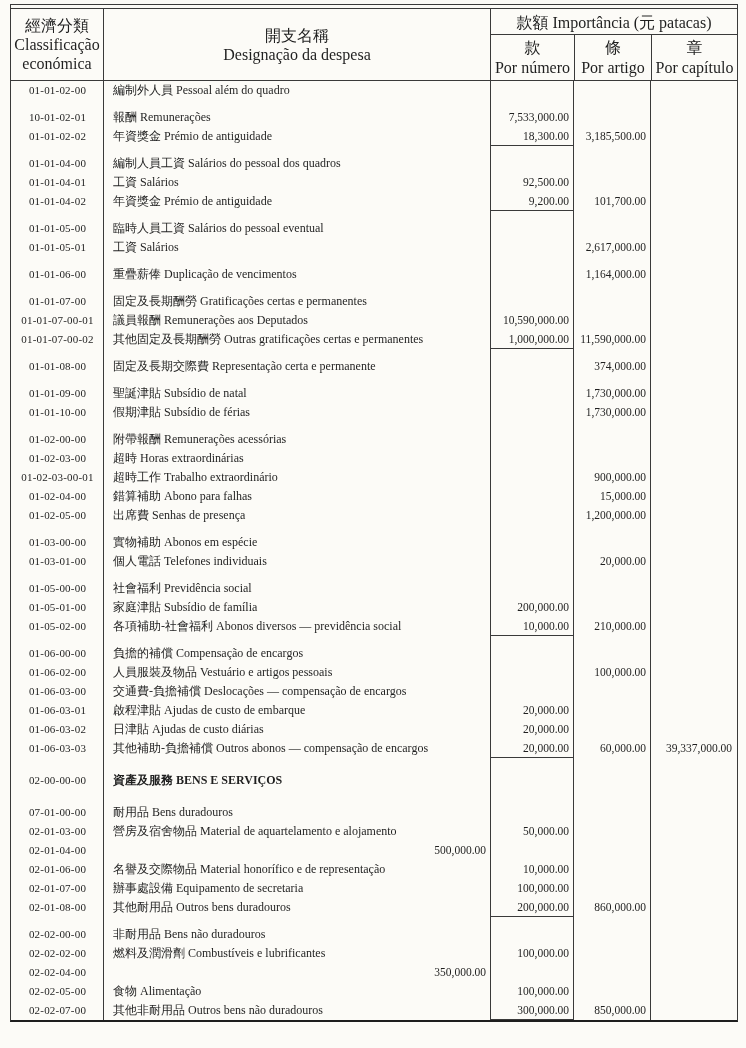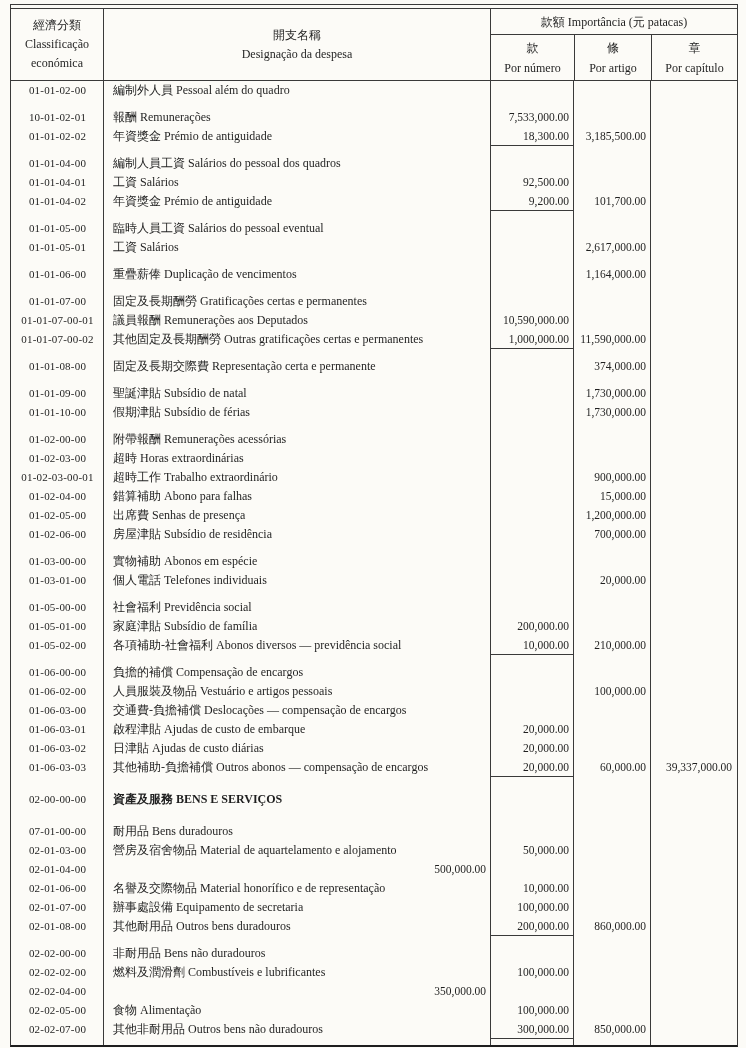--- a/index.html
+++ b/index.html
@@ -28,21 +28,21 @@
   .budget-table::before{
     content:"";display:block;height:3px;
     border-bottom:1px solid var(--line);
   }
   
   .thead{
     display:grid;
     grid-template-columns:93px 387px 246px;
     height:72px;
     border-bottom:1px solid var(--line);
-    font-size:12px;
+    font-size:16px;
   }
   .h-code{
     border-right:1px solid var(--line);
     text-align:center;
     padding-top:7px;line-height:19px;
   }
   .h-desc{
     border-right:1px solid var(--line);
     text-align:center;
     padding-top:17px;line-height:19px;
@@ -60,21 +60,20 @@
   .h-money-cols .h-sub{
     text-align:center;
     padding-top:3px;line-height:20px;
   }
   .h-money-cols .h-sub + .h-sub{
     border-left:1px solid var(--line);
   }
   
   .tbody{
     position:relative;
-    padding-bottom:6px;
   }
   .vl{
     position:absolute;top:0;bottom:0;width:1px;
     background:var(--line);
   }
   .vl-1{left:92px;}
   .vl-2{left:479px;}
   .vl-3{left:562px;}
   .vl-4{left:639px;}
   .row{
@@ -269,27 +268,20 @@
           <div class="c c-art">15,000.00</div>
           <div class="c c-cap"></div>
         </div>
         <div class="row">
           <div class="c c-code">01-02-05-00</div>
           <div class="c c-desc">出席費 Senhas de presença</div>
           <div class="c c-num"></div>
           <div class="c c-art">1,200,000.00</div>
           <div class="c c-cap"></div>
         </div>
-        <div class="row">
-          <div class="c c-code">01-02-06-00</div>
-          <div class="c c-desc">房屋津貼 Subsídio de residência</div>
-          <div class="c c-num"></div>
-          <div class="c c-art">700,000.00</div>
-          <div class="c c-cap"></div>
-        </div>
         <div class="row gap1">
           <div class="c c-code">01-03-00-00</div>
           <div class="c c-desc">實物補助 Abonos em espécie</div>
           <div class="c c-num"></div>
           <div class="c c-art"></div>
           <div class="c c-cap"></div>
         </div>
         <div class="row">
           <div class="c c-code">01-03-01-00</div>
           <div class="c c-desc">個人電話 Telefones individuais</div>

